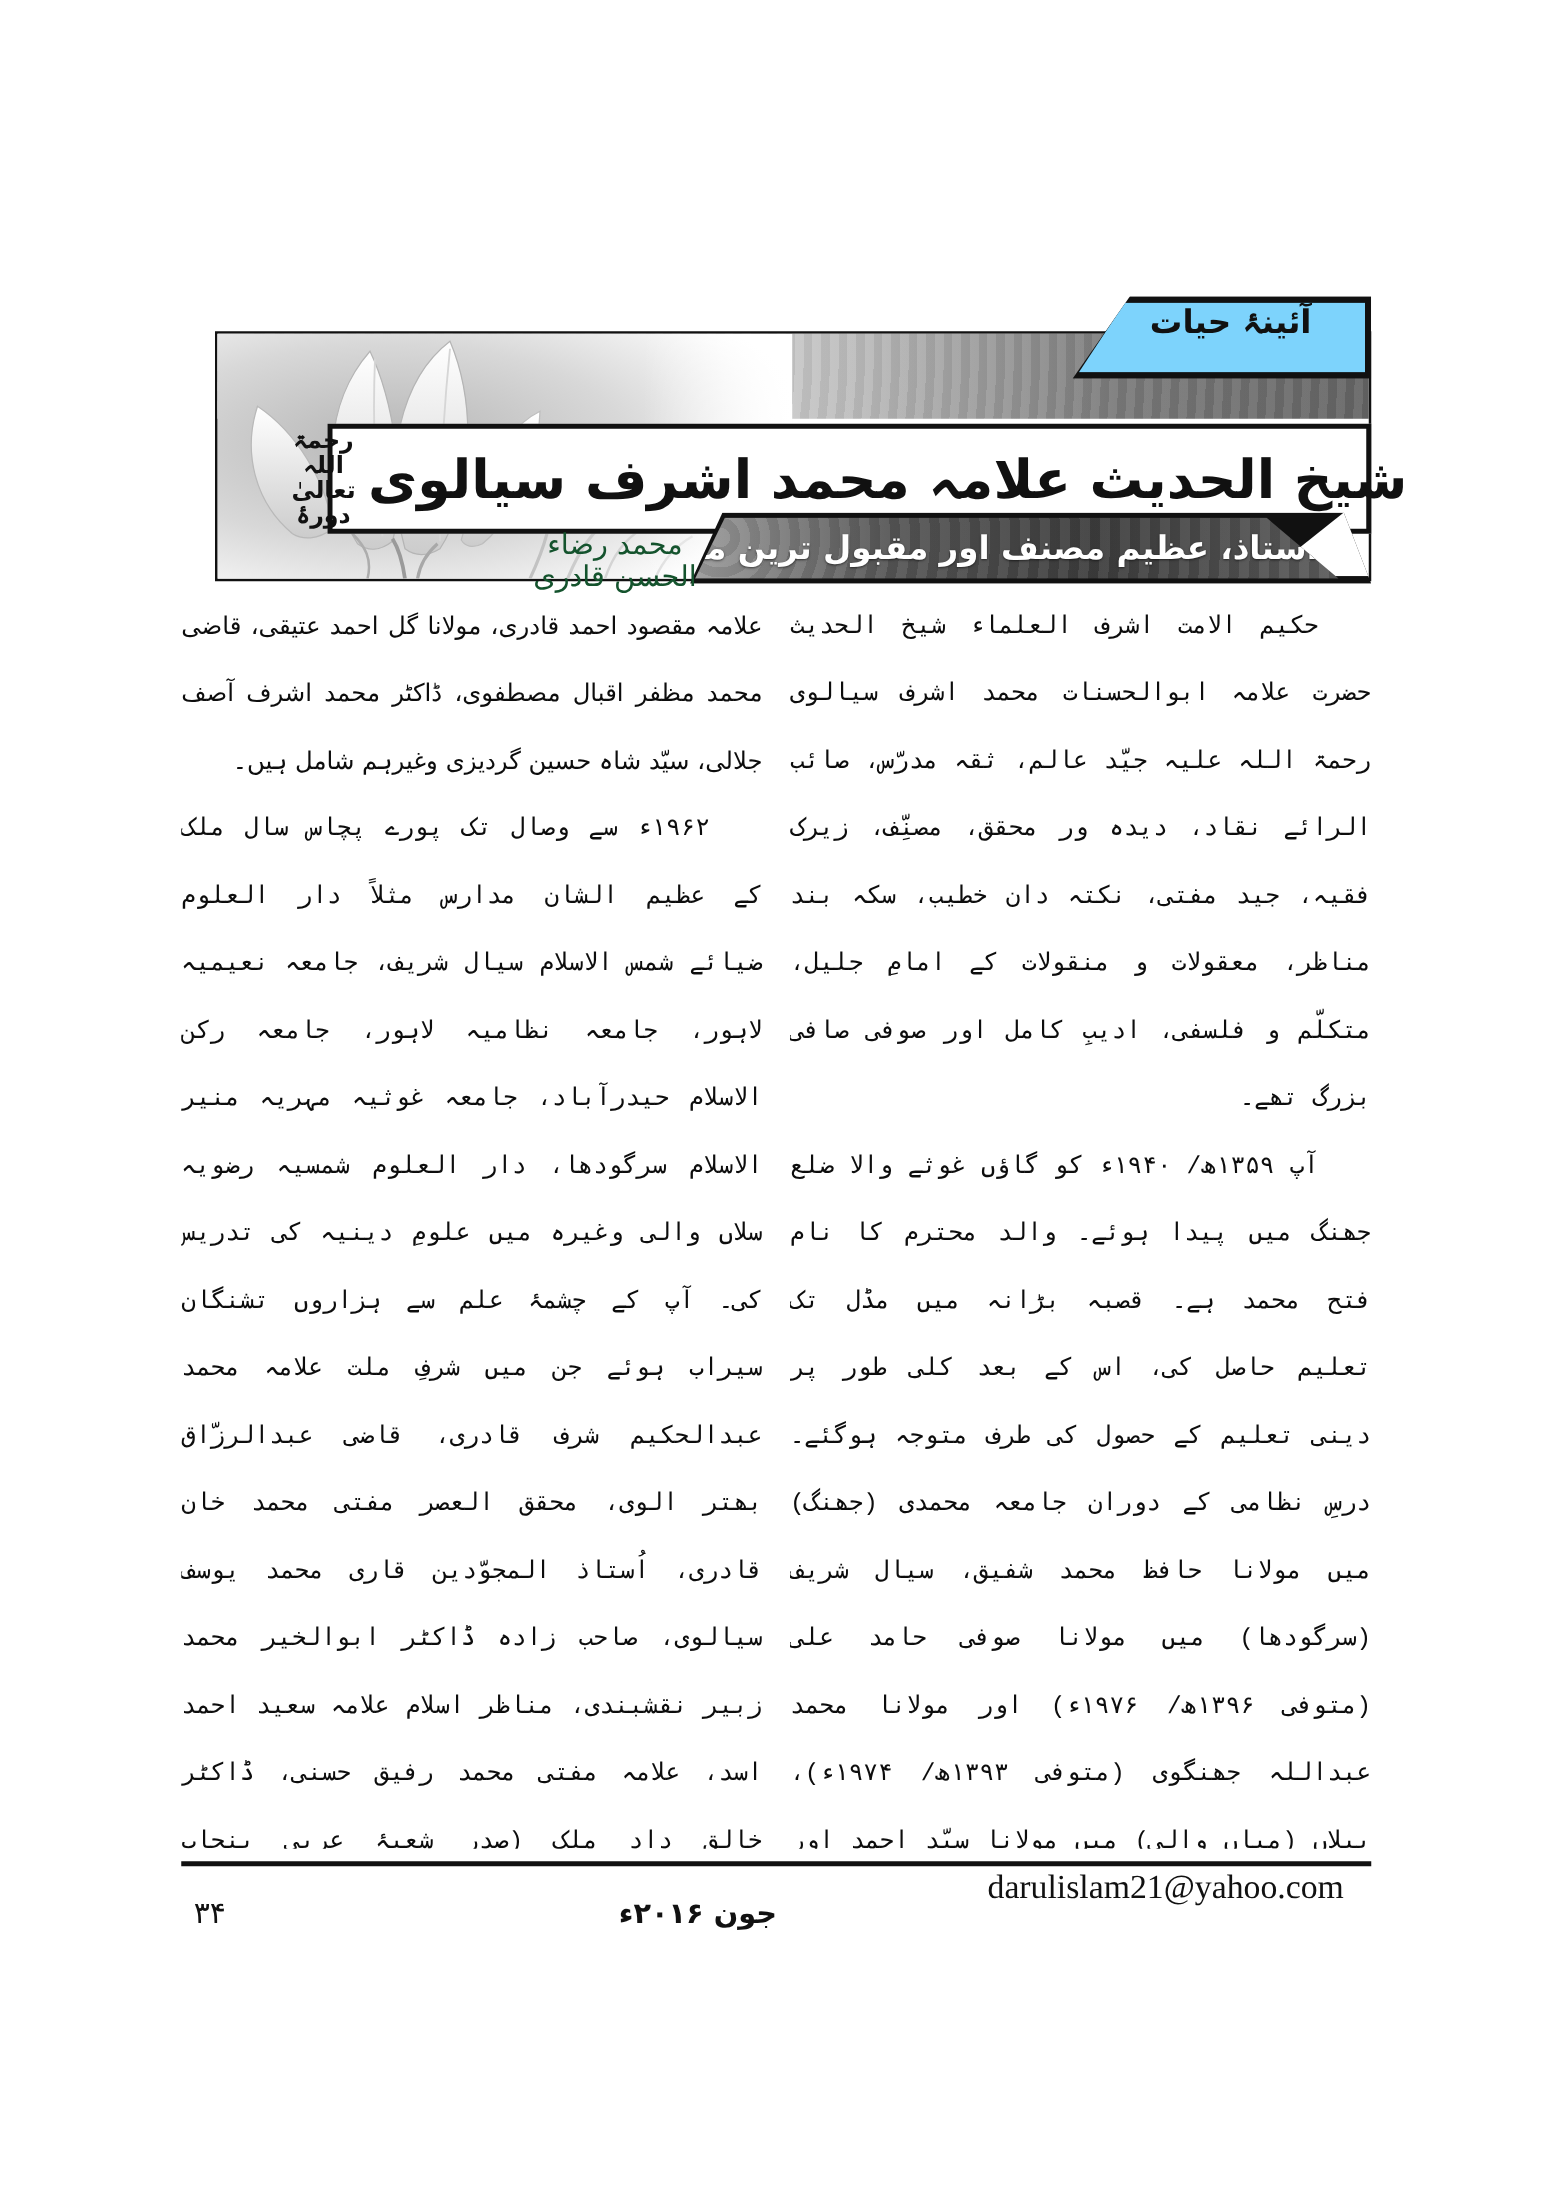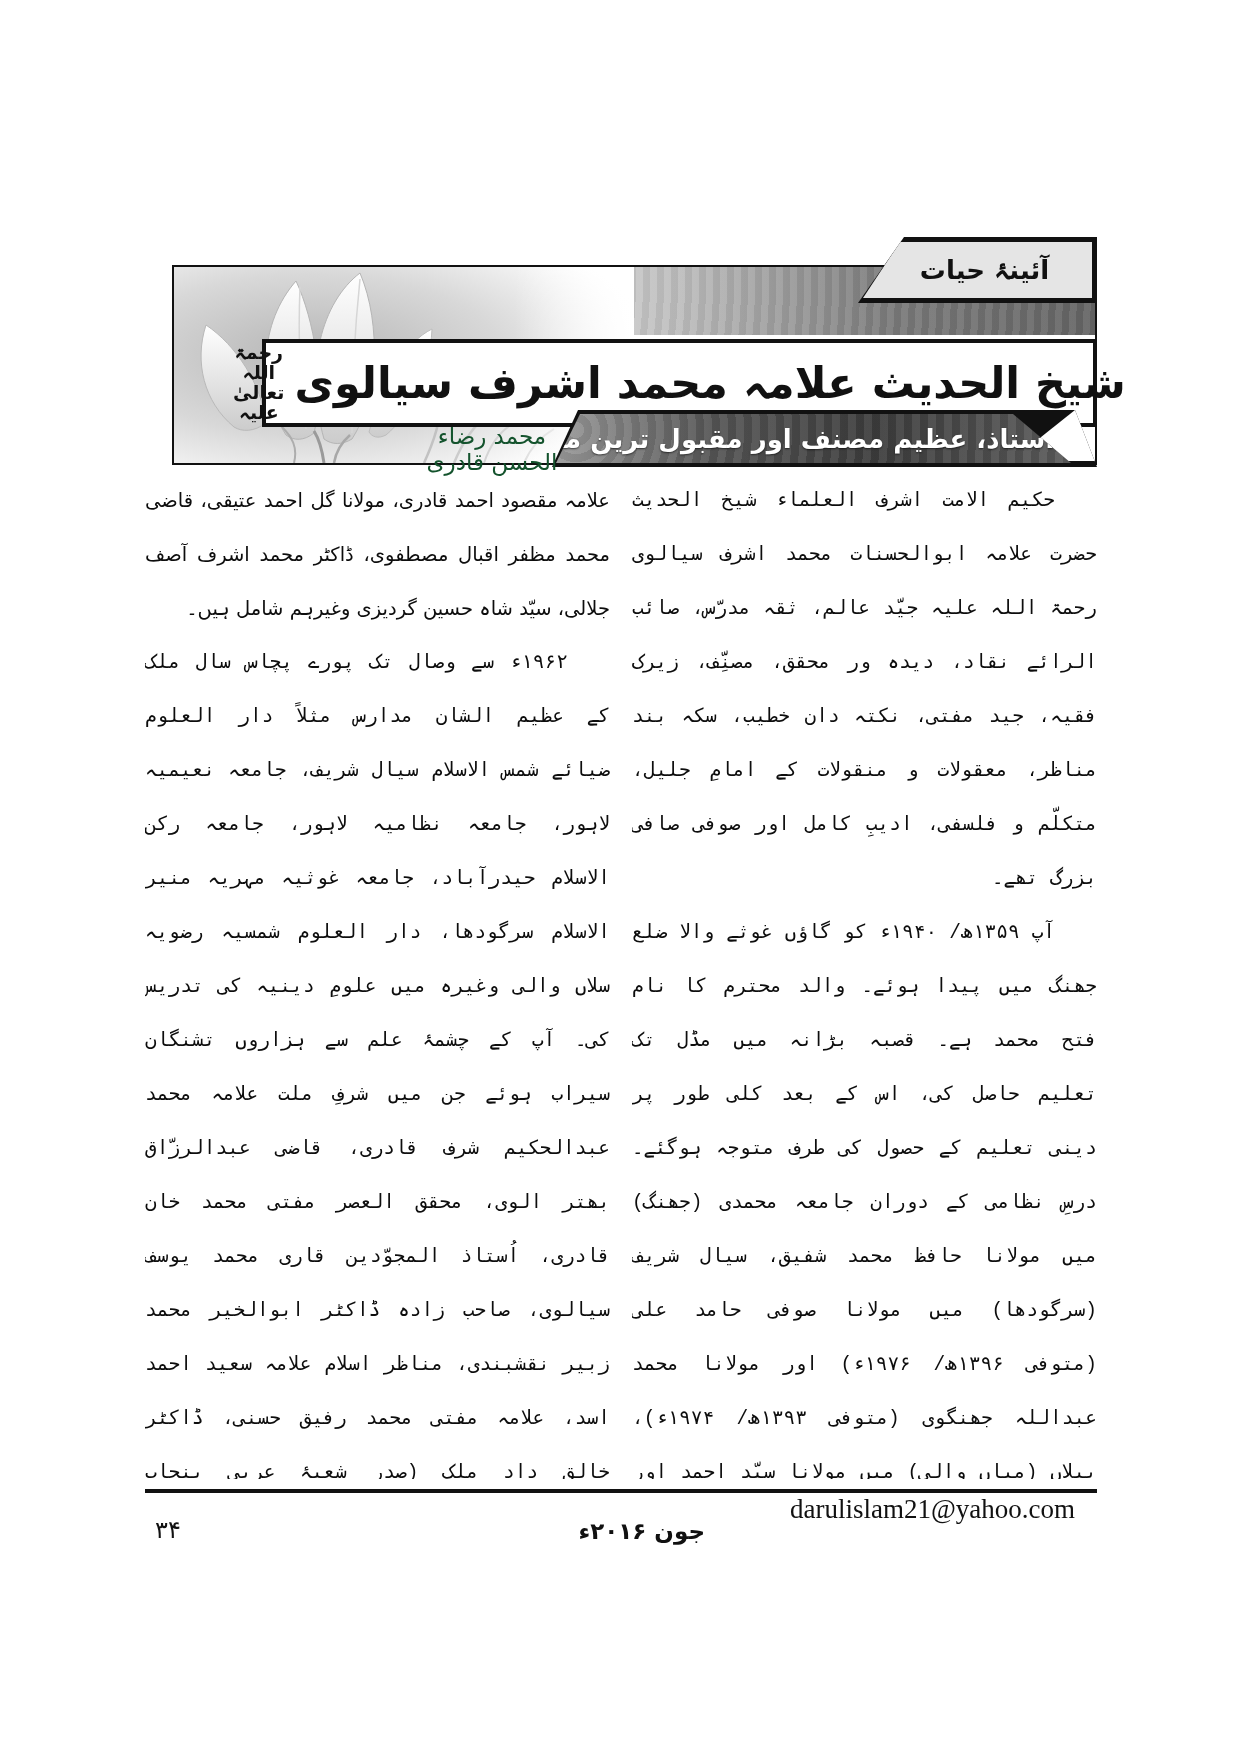--- a/index.html
+++ b/index.html
@@ -48,40 +48,40 @@
   }
   .author-name{
     position:absolute;left:238px;top:156px;width:160px;text-align:center;
     font-size:23px;font-weight:normal;color:#14532d;
   }
   .tab{
     position:absolute;left:858px;top:237px;width:239px;height:66px;background:#111;
     clip-path:polygon(46px 0, 100% 0, 100% 100%, 0 100%);
   }
   .tab-inner{
-    position:absolute;left:5px;top:5px;right:5px;bottom:5px;background:#e5e5e5;
+    position:absolute;left:5px;top:5px;right:5px;bottom:5px;background:#7dd3fc;
     clip-path:polygon(37px 0, 100% 0, 100% 100%, 0 100%);
-    display:flex;align-items:center;justify-content:center;
+    display:flex;justify-content:center;
   }
   .tab-label{font-size:26px;font-weight:bold;padding-left:14px;}
   
   .body-cols{
     position:absolute;left:145px;top:474px;width:952px;height:1005px;
     display:flex;gap:22px;direction:rtl;overflow:hidden;
   }
   .col{width:465px;max-height:1005px;overflow:hidden;direction:rtl;}
   .para{
     margin:0;font-size:19.5px;line-height:54px;text-align:justify;
     text-justify:inter-word;color:#0d0d0d;
   }
   .para.indent{text-indent:42px;font-family:Liberation Mono, monospace;}
   
   .footer-rule{position:absolute;left:145px;top:1489px;width:952px;height:4px;background:#111;}
   .footer-pagenum{position:absolute;left:155px;top:1516px;width:70px;text-align:left;font-size:24px;font-weight:normal;direction:rtl;}
-  .footer-date{position:absolute;left:495px;top:1518px;width:210px;text-align:right;font-size:23px;font-weight:bold;direction:rtl;}
+  .footer-date{position:absolute;left:495px;top:1518px;width:210px;text-align:left;font-size:23px;font-weight:bold;direction:rtl;}
   .footer-email{
     position:absolute;left:790px;top:1494px;width:260px;text-align:left;direction:ltr;
     font-family:"Liberation Serif",serif;font-size:27px;color:#111;
   }
 </style>
 </head>
 <body>
 
 <div class="page">
 
@@ -118,21 +118,21 @@
         <path d="M250,196 C262,170 268,150 266,132" stroke="#c2c2c2" stroke-width="2.5" fill="none"></path>
         <path d="M280,196 C290,172 300,158 314,148" stroke="#cccccc" stroke-width="2.5" fill="none"></path>
         <path d="M310,196 C316,178 326,164 340,156" stroke="#d4d4d4" stroke-width="2" fill="none"></path>
         <path d="M350,196 C356,182 366,170 380,162" stroke="#dddddd" stroke-width="2" fill="none"></path>
         <rect x="340" y="0" width="120" height="196" fill="url(#fadeR)"></rect>
       </svg>
     </div>
 
     <div class="title-box">
       <span class="title-main">شیخ الحدیث علامہ محمد اشرف سیالوی</span>
-      <span class="title-honorific">رحمۃ اللہ تعالیٰ علیہ</span>
+      <span class="title-honorific">رحمۃ اللہ تعالیٰ دورۂ</span>
     </div>
 
     <div class="subtitle-band-outer">
       <div class="diag-cut"></div>
       <div class="subtitle-band-inner">
         <span class="subtitle-text">بلند پایہ استاذ، عظیم مصنف اور مقبول ترین مناظر</span>
       </div>
     </div>
 
     <div class="author-name">محمد رضاء الحسن قادری</div>

